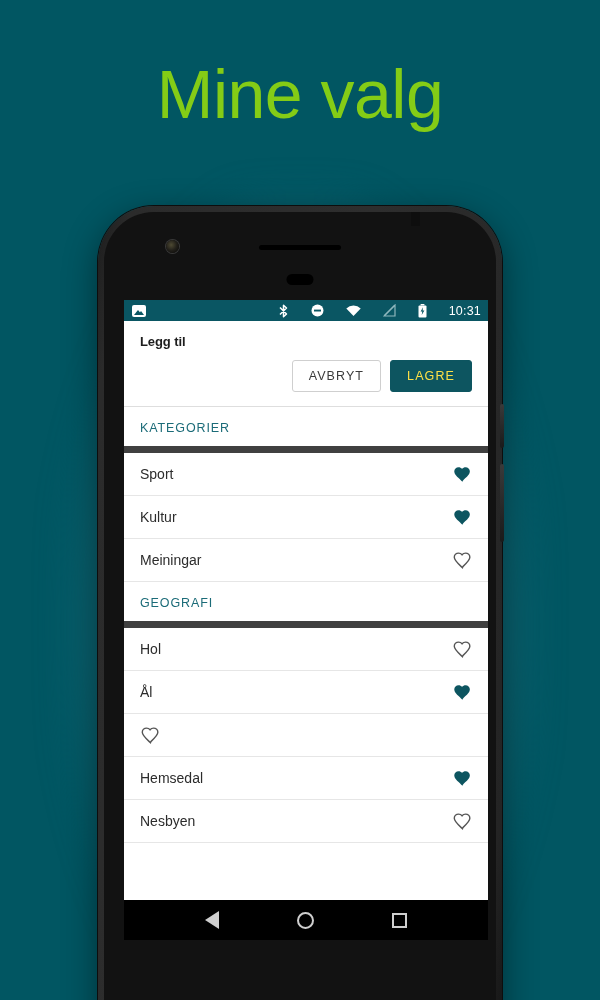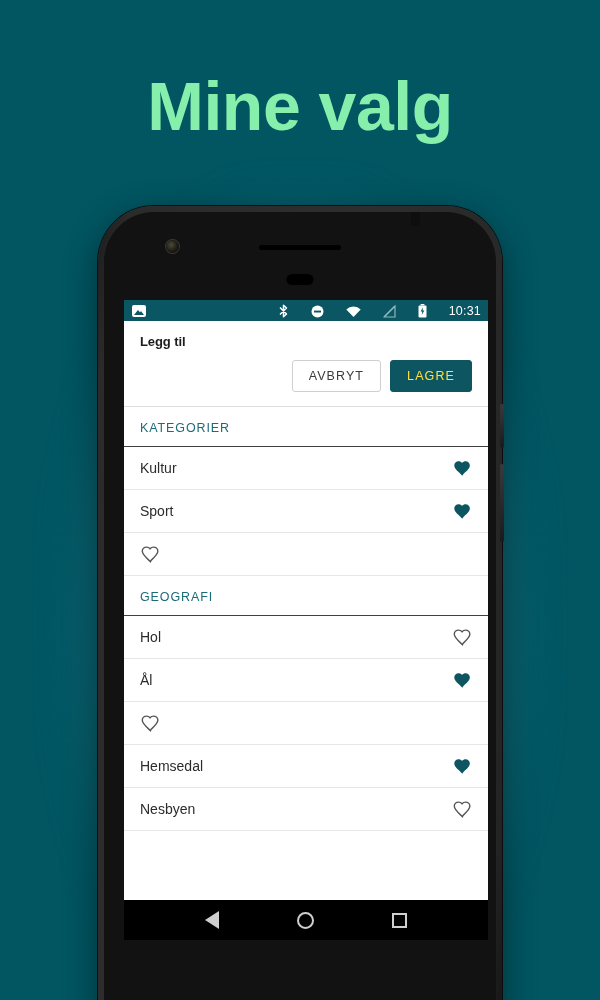--- a/index.html
+++ b/index.html
@@ -18,25 +18,25 @@
     transform:translateX(-50%);
     width:480px; height:880px;
     border-radius:90px;
     background:radial-gradient(ellipse at 50% 50%, #2f8894 0%, #1e7783 32%, #0d6371 55%, rgba(1,86,98,0) 74%);
     filter:blur(14px);
     pointer-events:none;
   }
   
   .headline {
     position:absolute;
-    top:72px; left:0; width:100%;
+    top:60px; left:0; width:100%;
     text-align:center;
-    color:#86efac;
+    color:#84cc16;
     font-size:68px;
-    font-weight:700;
+    font-weight:400;
     letter-spacing:-0.5px;
     line-height:1;
   }
   
   .device {
     position:absolute;
     left:98px; top:206px;
     width:404px; height:860px;
     border-radius:56px 56px 46px 46px;
     background:linear-gradient(100deg,#1c1c1c 0%,#2b2b2b 6%,#2e2e2e 50%,#242424 92%,#141414 100%);
@@ -103,21 +103,21 @@
     height:21px;
     background:#0a5663;
     display:flex;
     align-items:center;
     padding:0 7px 0 8px;
     color:#ffffff;
   }
   .statusbar .sb-left { display:flex; align-items:center; }
   .statusbar .sb-right {
     margin-left:auto;
-    display:flex; align-items:flex-end; gap:22px;
+    display:flex; align-items:center; gap:22px;
   }
   .sb-clock { font-size:12.5px; font-weight:400; letter-spacing:.2px; }
   .notif-img {
     width:14px; height:12px;
     border-radius:2px;
     background:#ffffff;
     position:relative;
     overflow:hidden;
   }
   .notif-img::after {
@@ -174,21 +174,21 @@
     color:#fde047;
     border:1px solid #0d5560;
   }
   
   .list { background:#ffffff; }
   .section-header {
     padding:14px 16px 11px 16px;
     font-size:12.5px;
     letter-spacing:.9px;
     color:#1b6b78;
-    border-bottom:1px solid #404040;
+    border-bottom:7px solid #404040;
     background:#ffffff;
   }
   .list-row {
     height:43px;
     display:flex;
     align-items:center;
     padding:0 15px 0 16px;
     border-bottom:1px solid #e6e6e6;
     background:#ffffff;
     cursor:pointer;
@@ -291,38 +291,39 @@
           <div class="btn btn-filled">LAGRE</div>
         </div>
       </div>
 
       <div class="list">
 
         <div class="section-header">KATEGORIER</div>
 
 
         <div class="list-row">
+          <span class="row-label">Sport</span>
+          <span>
+            <svg class="heart" viewBox="0 0 24 24">
+                <path d="M12 20.3l-1.4-1.3C5.6 14.5 2.6 11.8 2.6 8.4 2.6 5.7 4.8 3.6 7.5 3.6c1.5 0 3 .7 4 1.9 1-1.2 2.4-1.9 4-1.9 2.7 0 4.9 2.1 4.9 4.8 0 3.4-3 6.1-8 10.6z" fill="#0d5560"></path>
+              </svg>
+          </span>
+        </div>
+
+        <div class="list-row">
           <span class="row-label">Kultur</span>
           <span>
             <svg class="heart" viewBox="0 0 24 24">
                 <path d="M12 20.3l-1.4-1.3C5.6 14.5 2.6 11.8 2.6 8.4 2.6 5.7 4.8 3.6 7.5 3.6c1.5 0 3 .7 4 1.9 1-1.2 2.4-1.9 4-1.9 2.7 0 4.9 2.1 4.9 4.8 0 3.4-3 6.1-8 10.6z" fill="#0d5560"></path>
               </svg>
           </span>
         </div>
 
         <div class="list-row">
-          <span class="row-label">Sport</span>
-          <span>
-            <svg class="heart" viewBox="0 0 24 24">
-                <path d="M12 20.3l-1.4-1.3C5.6 14.5 2.6 11.8 2.6 8.4 2.6 5.7 4.8 3.6 7.5 3.6c1.5 0 3 .7 4 1.9 1-1.2 2.4-1.9 4-1.9 2.7 0 4.9 2.1 4.9 4.8 0 3.4-3 6.1-8 10.6z" fill="#0d5560"></path>
-              </svg>
-          </span>
-        </div>
-
-        <div class="list-row">
+          <span class="row-label">Meiningar</span>
           <span>
             <svg class="heart" viewBox="0 0 24 24">
                 <path d="M12 20.3l-1.4-1.3C5.6 14.5 2.6 11.8 2.6 8.4 2.6 5.7 4.8 3.6 7.5 3.6c1.5 0 3 .7 4 1.9 1-1.2 2.4-1.9 4-1.9 2.7 0 4.9 2.1 4.9 4.8 0 3.4-3 6.1-8 10.6z" fill="none" stroke="#555" stroke-width="1.6"></path>
               </svg>
           </span>
         </div>
 
         <div class="section-header">GEOGRAFI</div>
 
         <div class="list-row">

